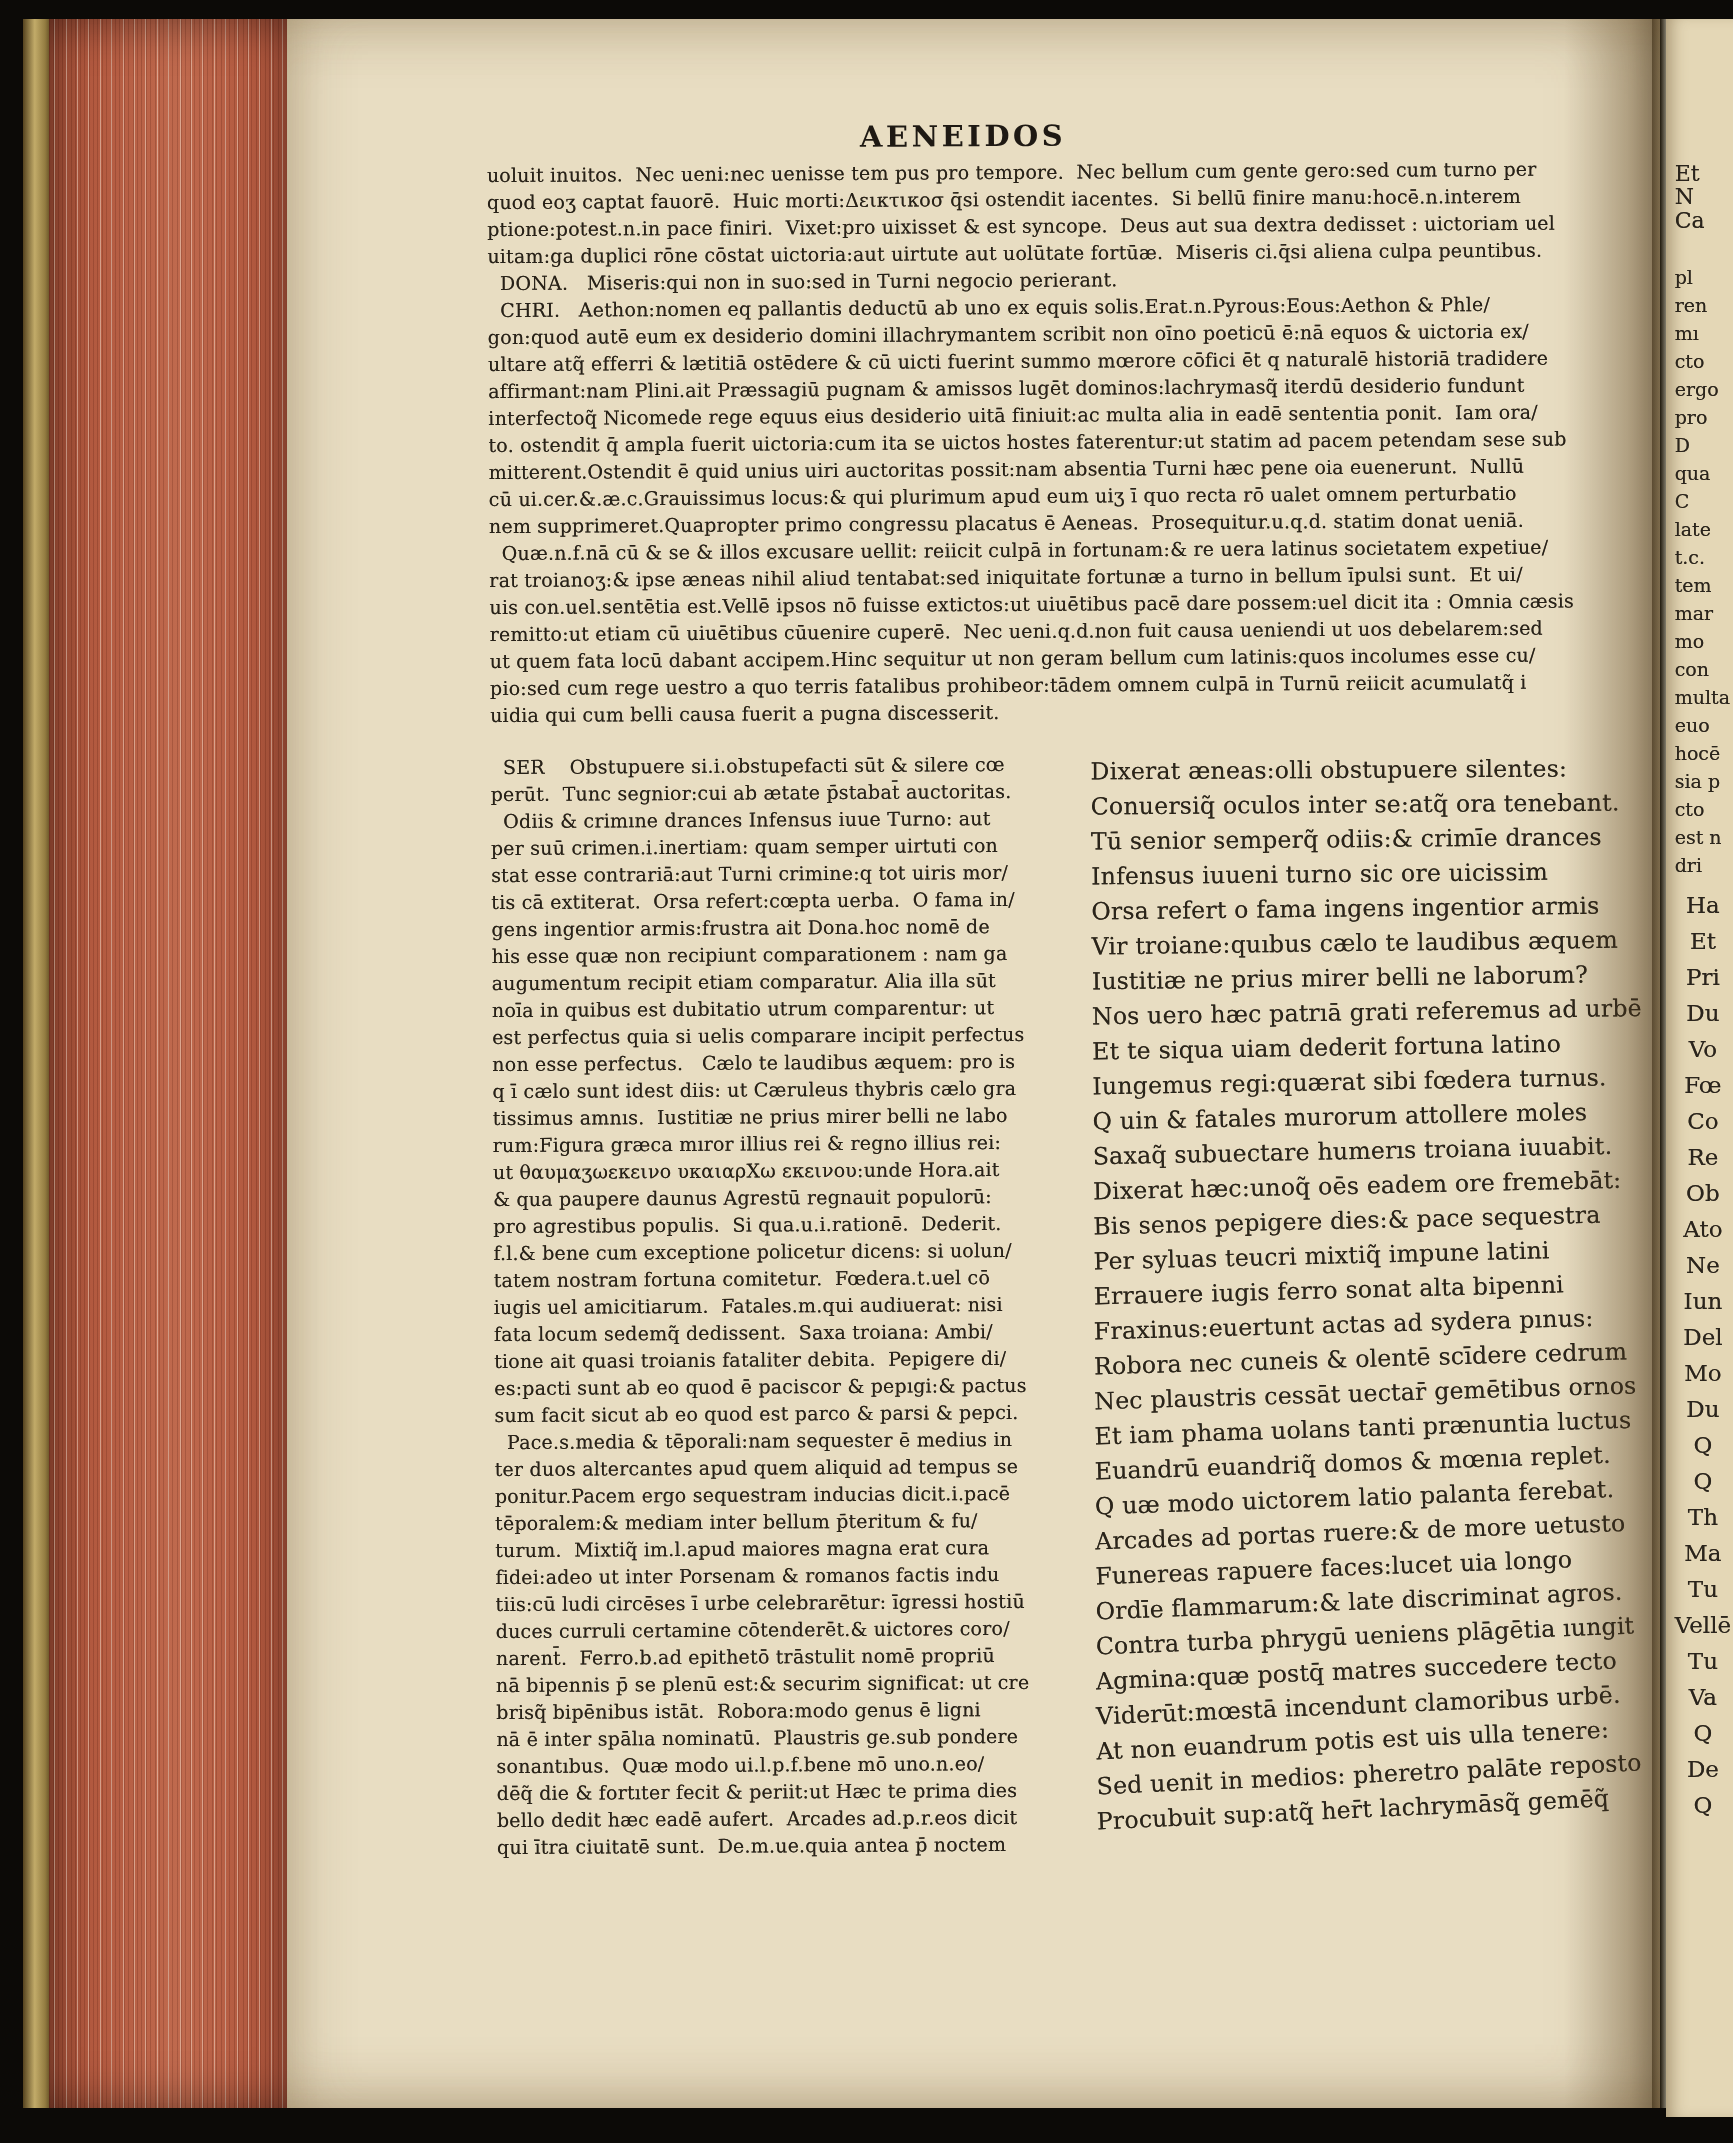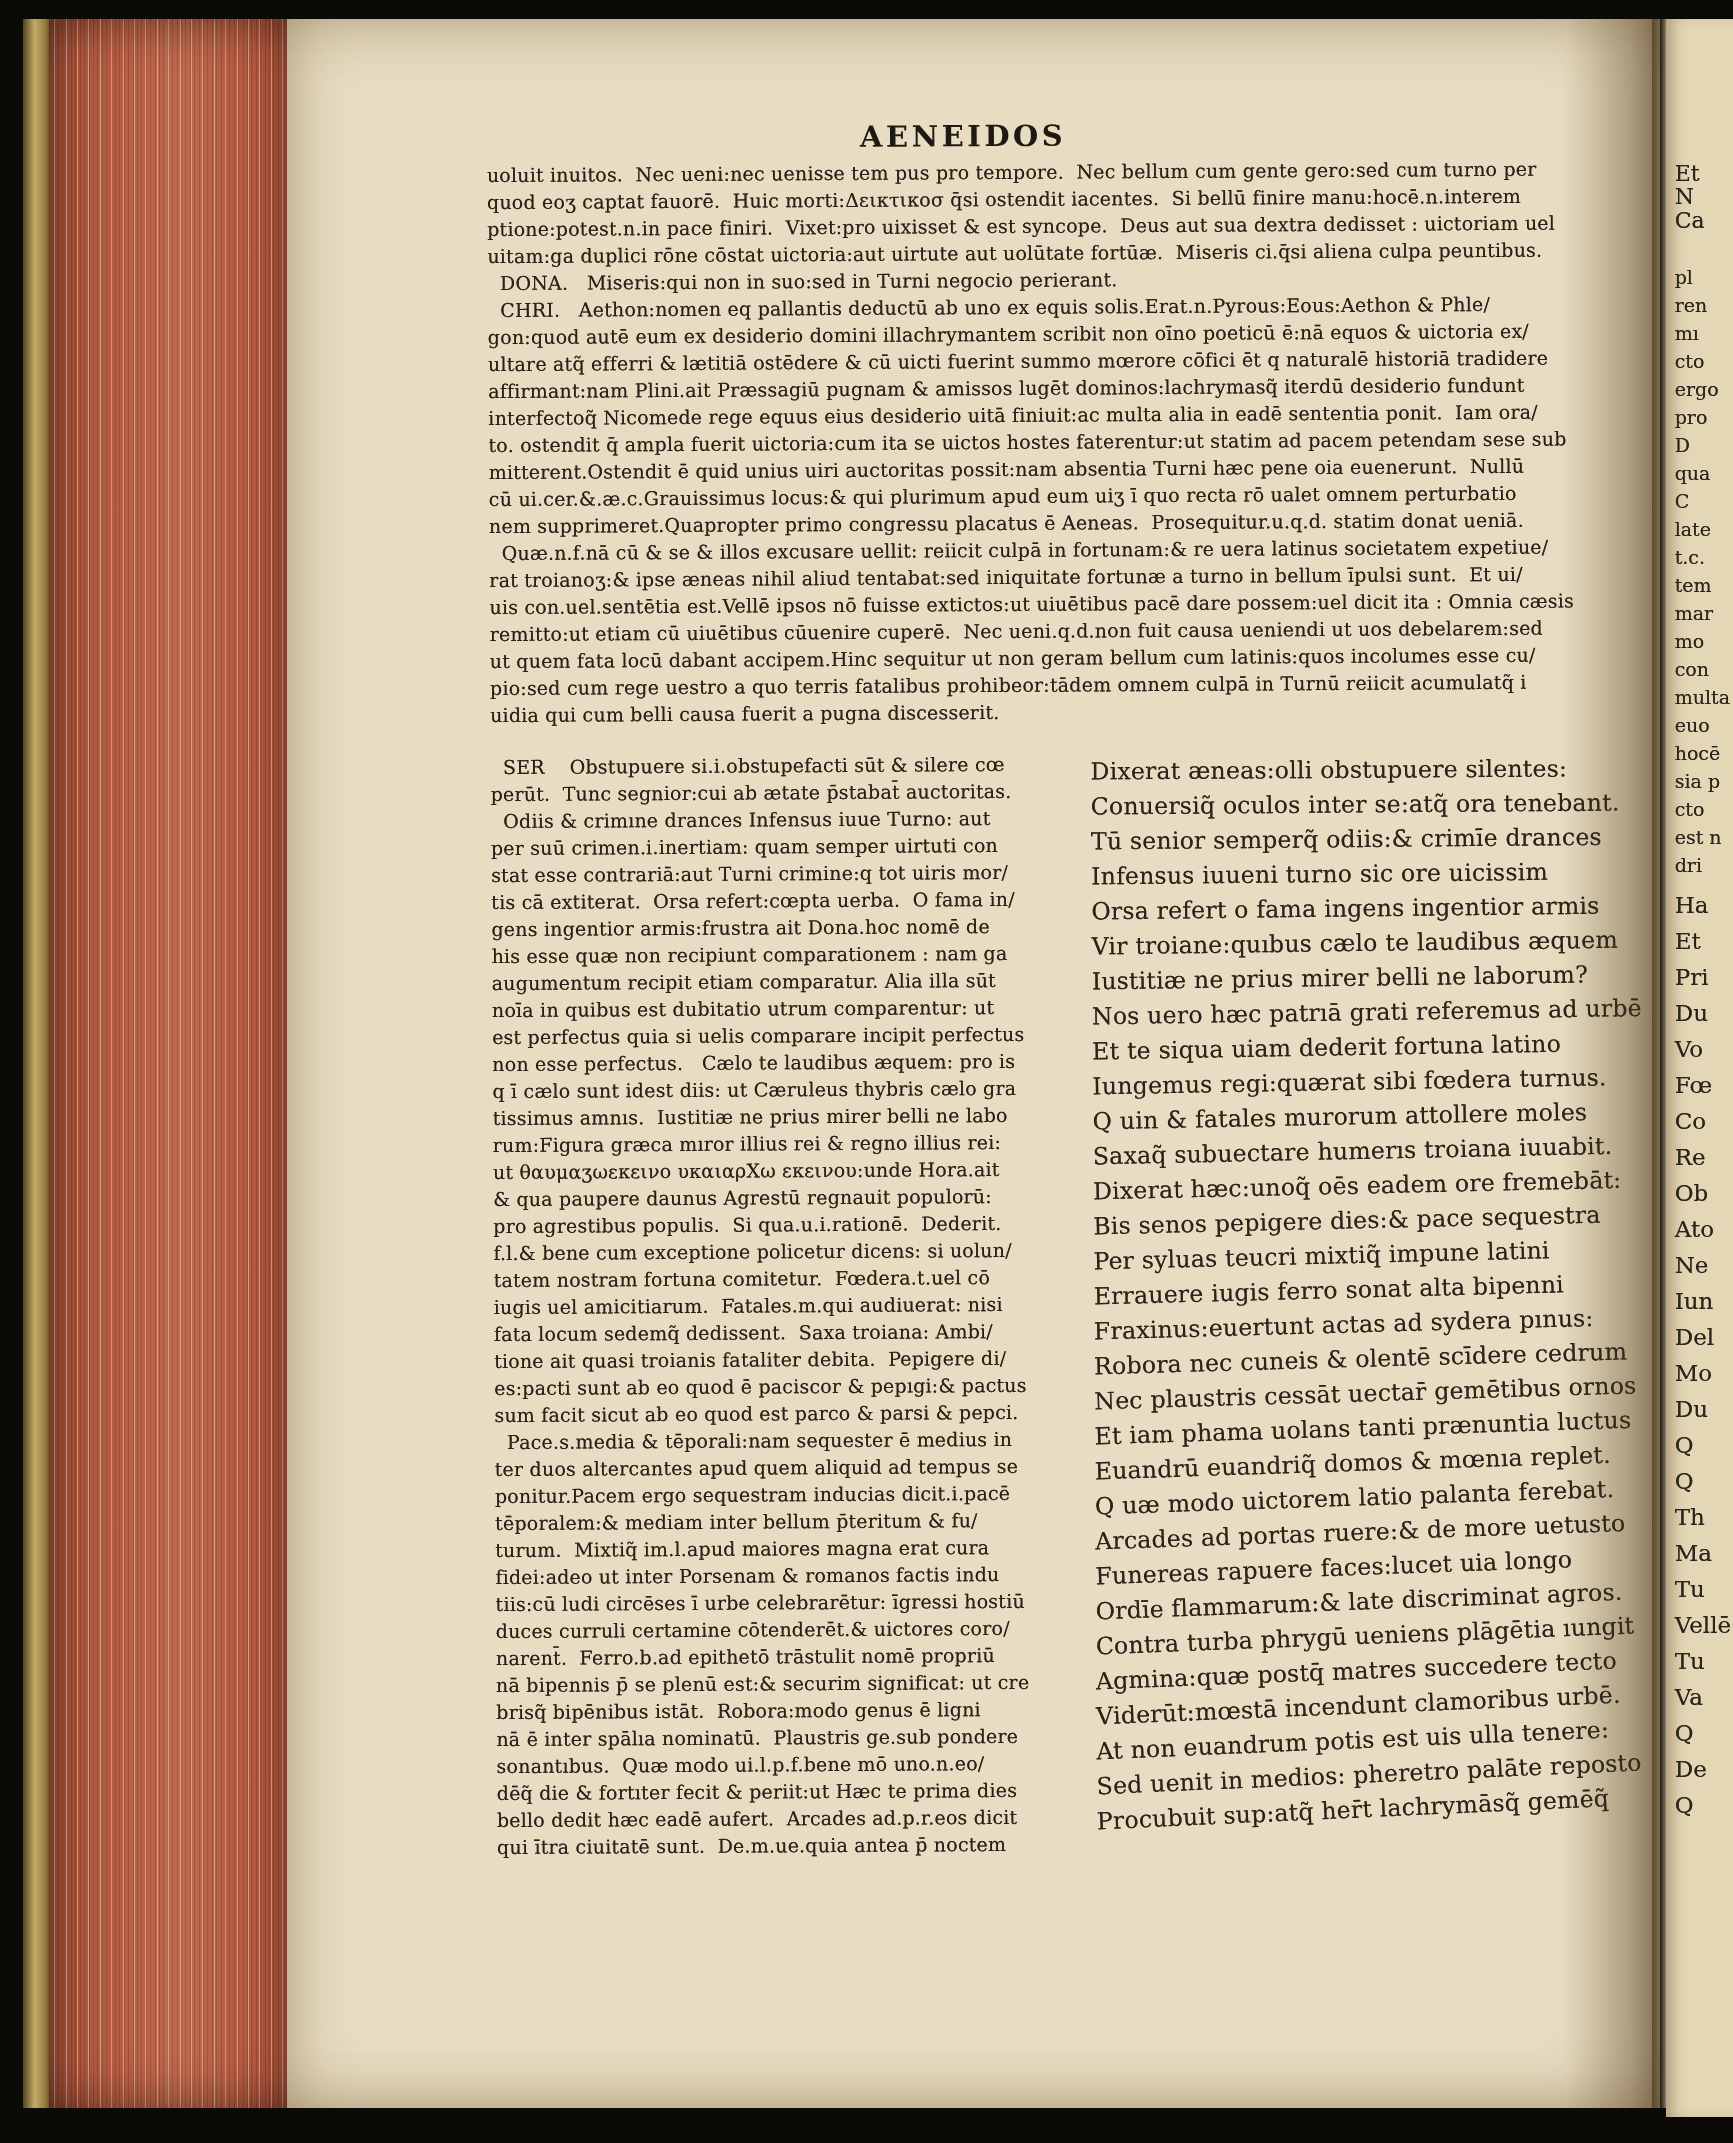--- a/index.html
+++ b/index.html
@@ -29,21 +29,21 @@
   .tl{white-space:pre;transform-origin:0 50%;text-shadow:0 0 0.5px rgba(45,35,22,.65);}
   .gutter-shade{position:absolute;right:0;top:0;bottom:0;width:96px;
      background:linear-gradient(90deg,rgba(90,65,30,0),rgba(90,65,30,.28) 70%,rgba(60,42,18,.45));}
   .crease{position:absolute;right:61px;width:21px;top:0;bottom:0;
      background:linear-gradient(90deg,rgba(50,35,12,.55),rgba(120,95,55,.25) 40%,rgba(248,238,210,.55) 70%,rgba(120,95,55,.30));}
   .facing{position:absolute;right:0;width:68px;top:0;bottom:-8.7px;
      background:var(--facing_paper,#e4d7b6);
      box-shadow:inset 12.2px 0 15.7px -7px rgba(95,70,35,.45);color:#2a241c;overflow:hidden;}
   .frag-top{position:absolute;left:8.7px;top:143px;font-size:22px;line-height:23.6px;}
   .frag-small{position:absolute;left:8.7px;top:244px;font-size:19px;line-height:28px;}
-  .frag-large{position:absolute;left:8.7px;top:868px;font-size:23px;line-height:36px;}
+  .frag-large{position:absolute;left:8.7px;top:868px;font-size:23px;line-height:36px;text-align:center;}
 </style>
 </head>
 <body>
 
 <div class="stage">
   <div class="book">
     <div class="cover-edge"></div>
     <div class="fore-edge"></div>
 
     <div class="page">

